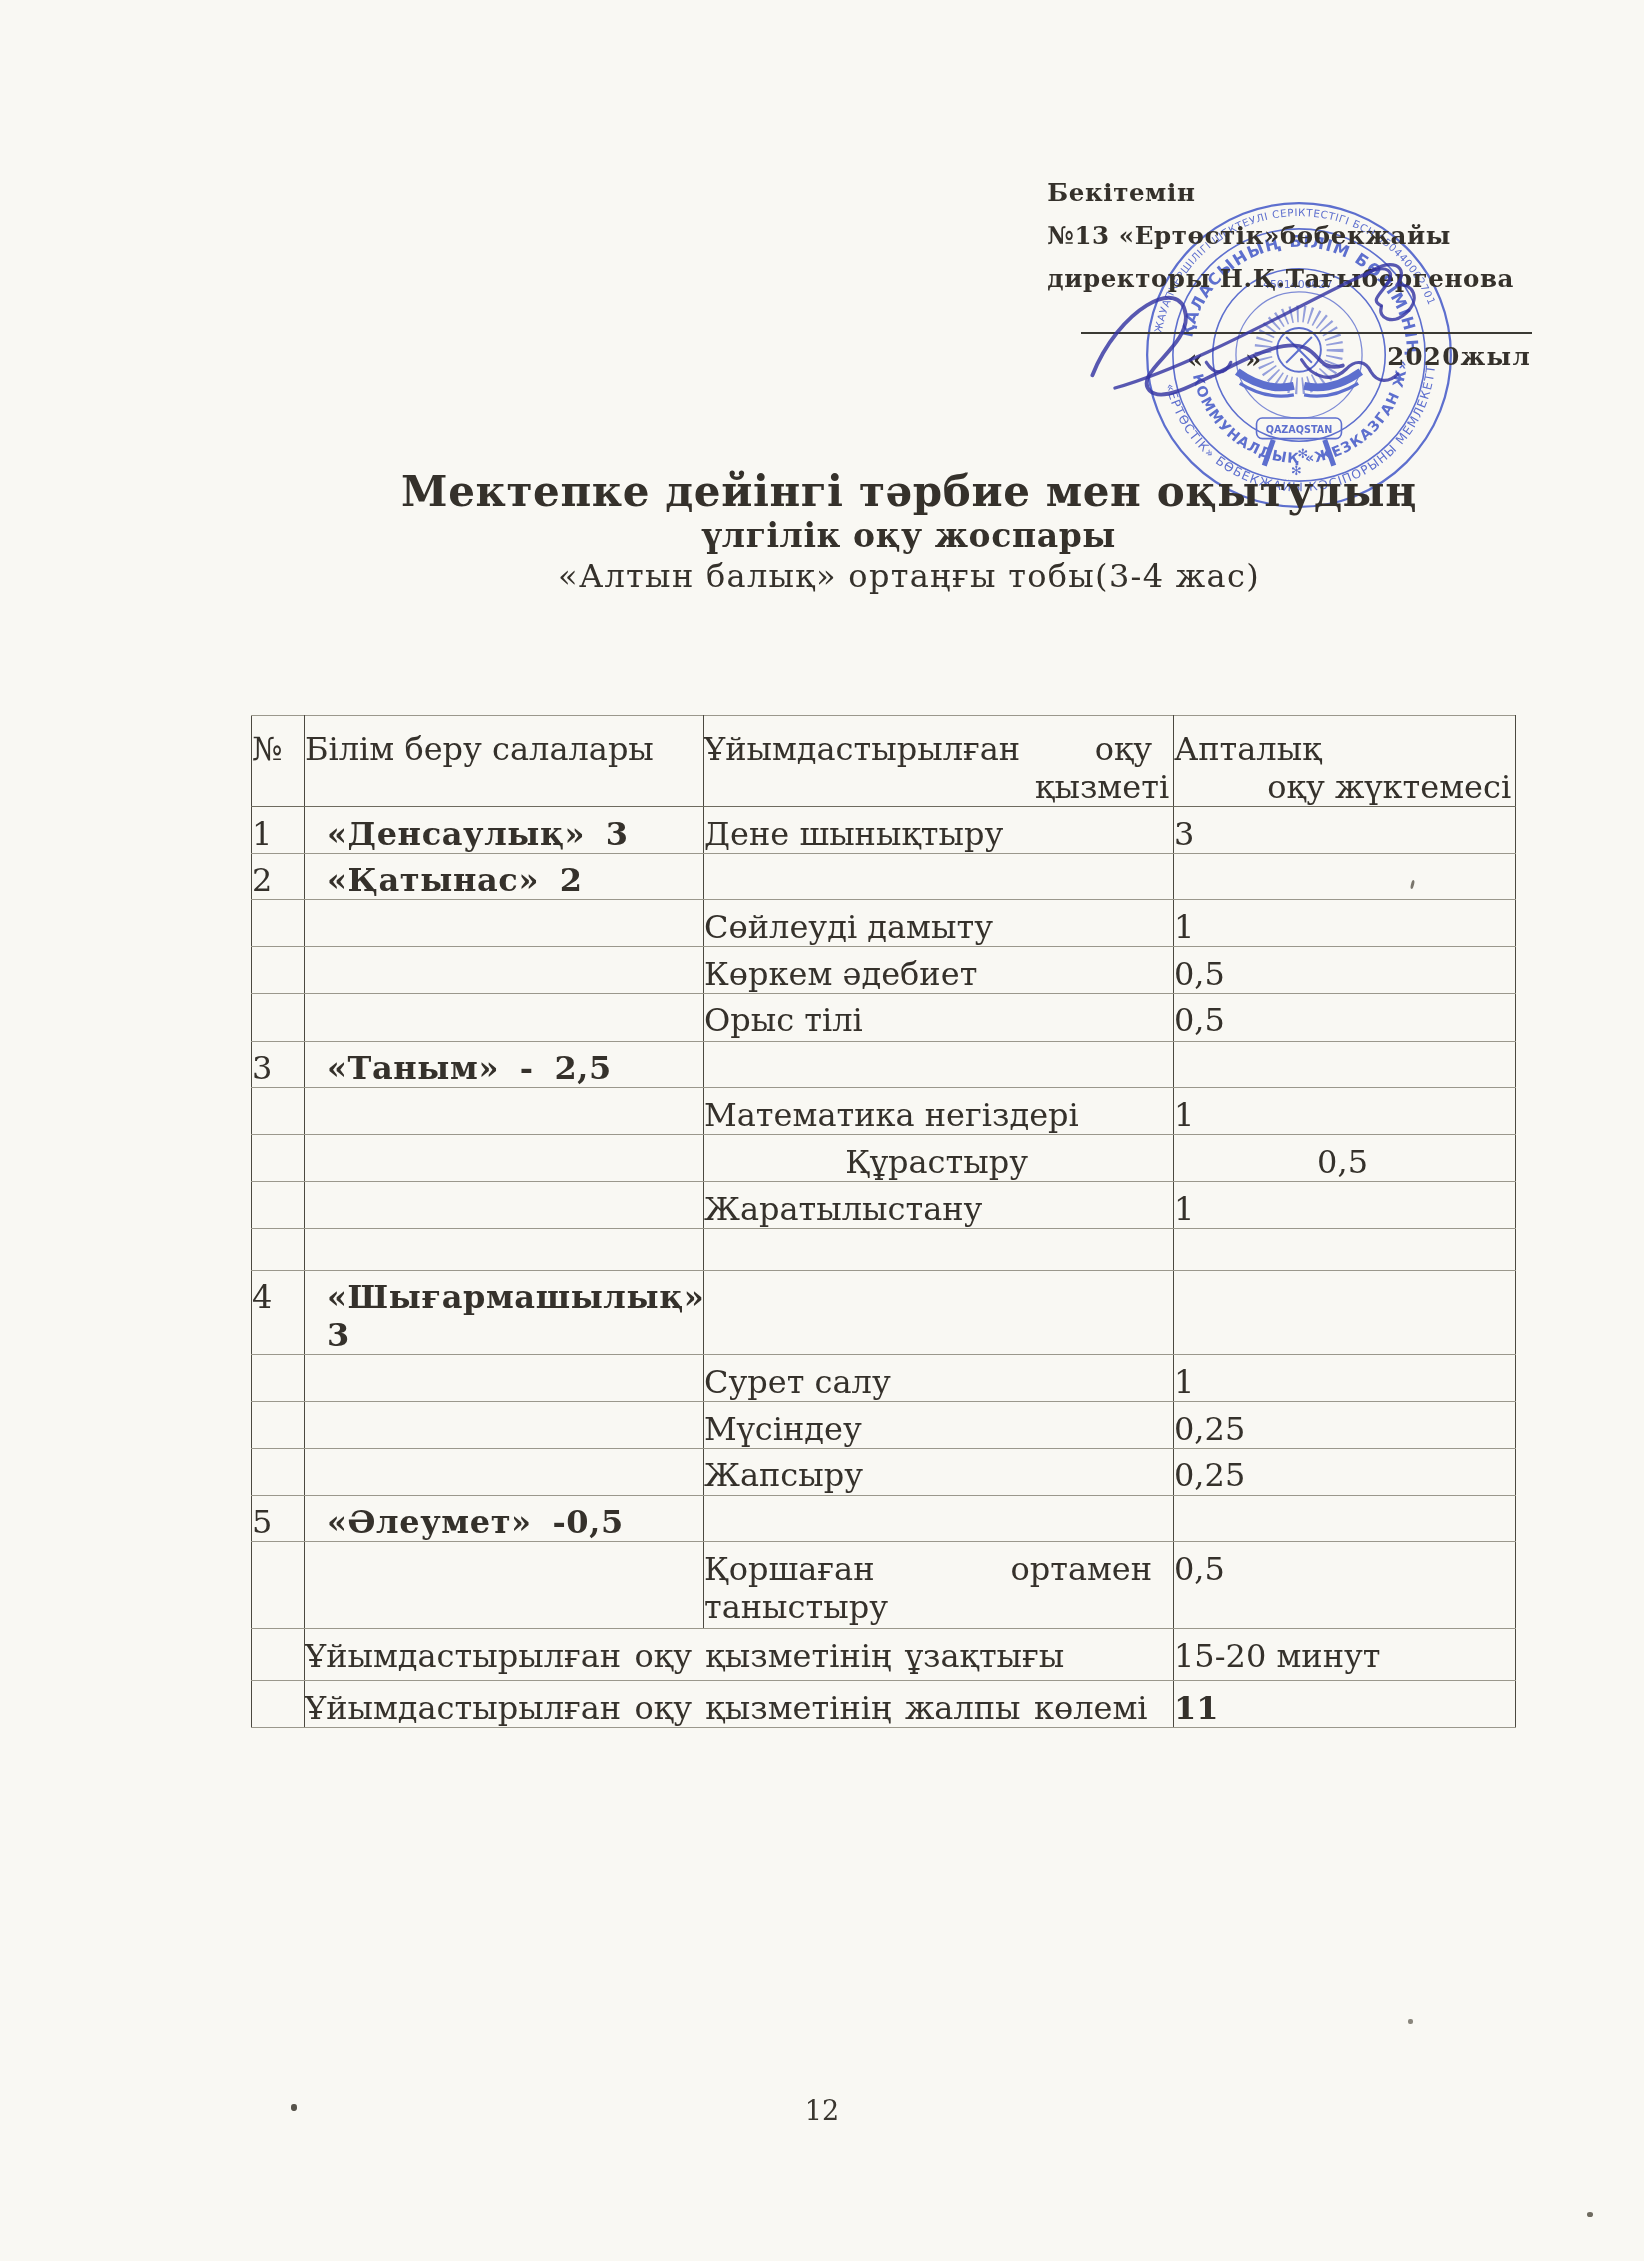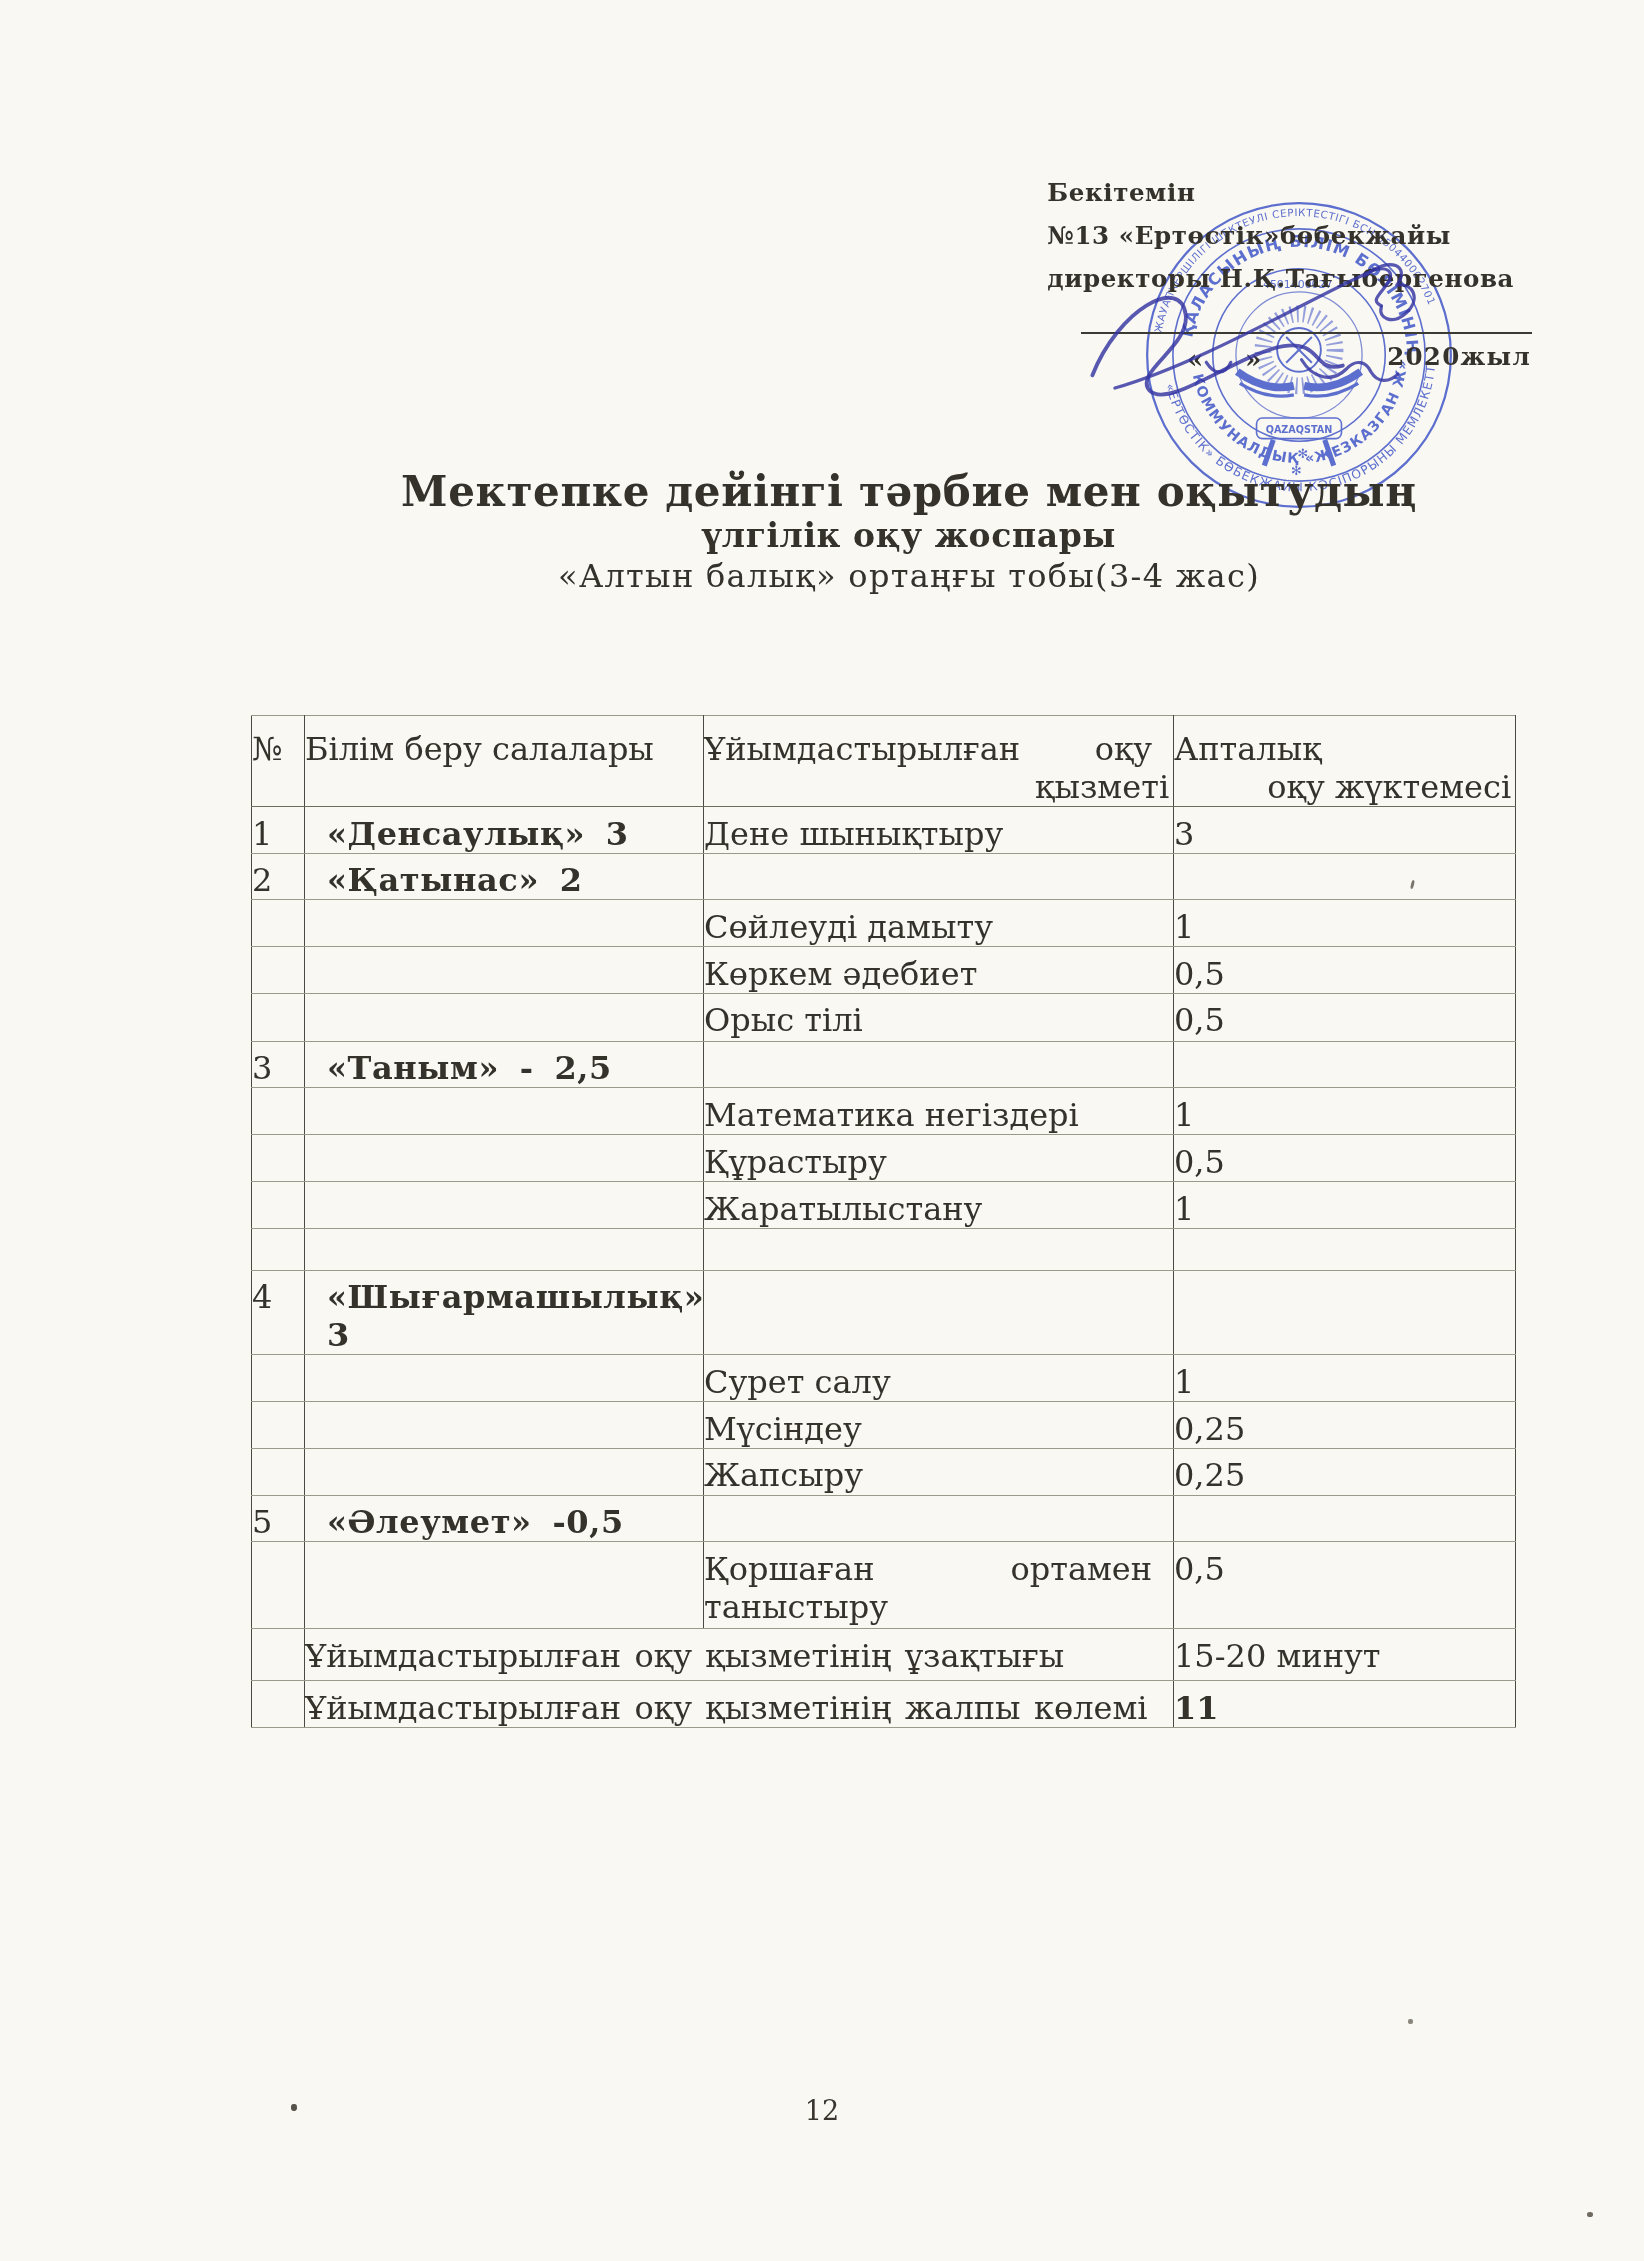--- a/index.html
+++ b/index.html
@@ -228,21 +228,21 @@
           <tr style="height: 46px;">
             <td class="c1"></td>
             <td class="c2"></td>
             <td class="c3">
               <div>Математика негіздері</div>
             </td>
             <td class="c4">
               <div>1</div>
             </td>
           </tr>
-          <tr style="height: 44px;">
+          <tr style="height: 44px; text-align: center;">
             <td class="c1"></td>
             <td class="c2"></td>
             <td class="c3">
               <div>Құрастыру</div>
             </td>
             <td class="c4">
               <div>0,5</div>
             </td>
           </tr>
           <tr style="height: 45px;">

